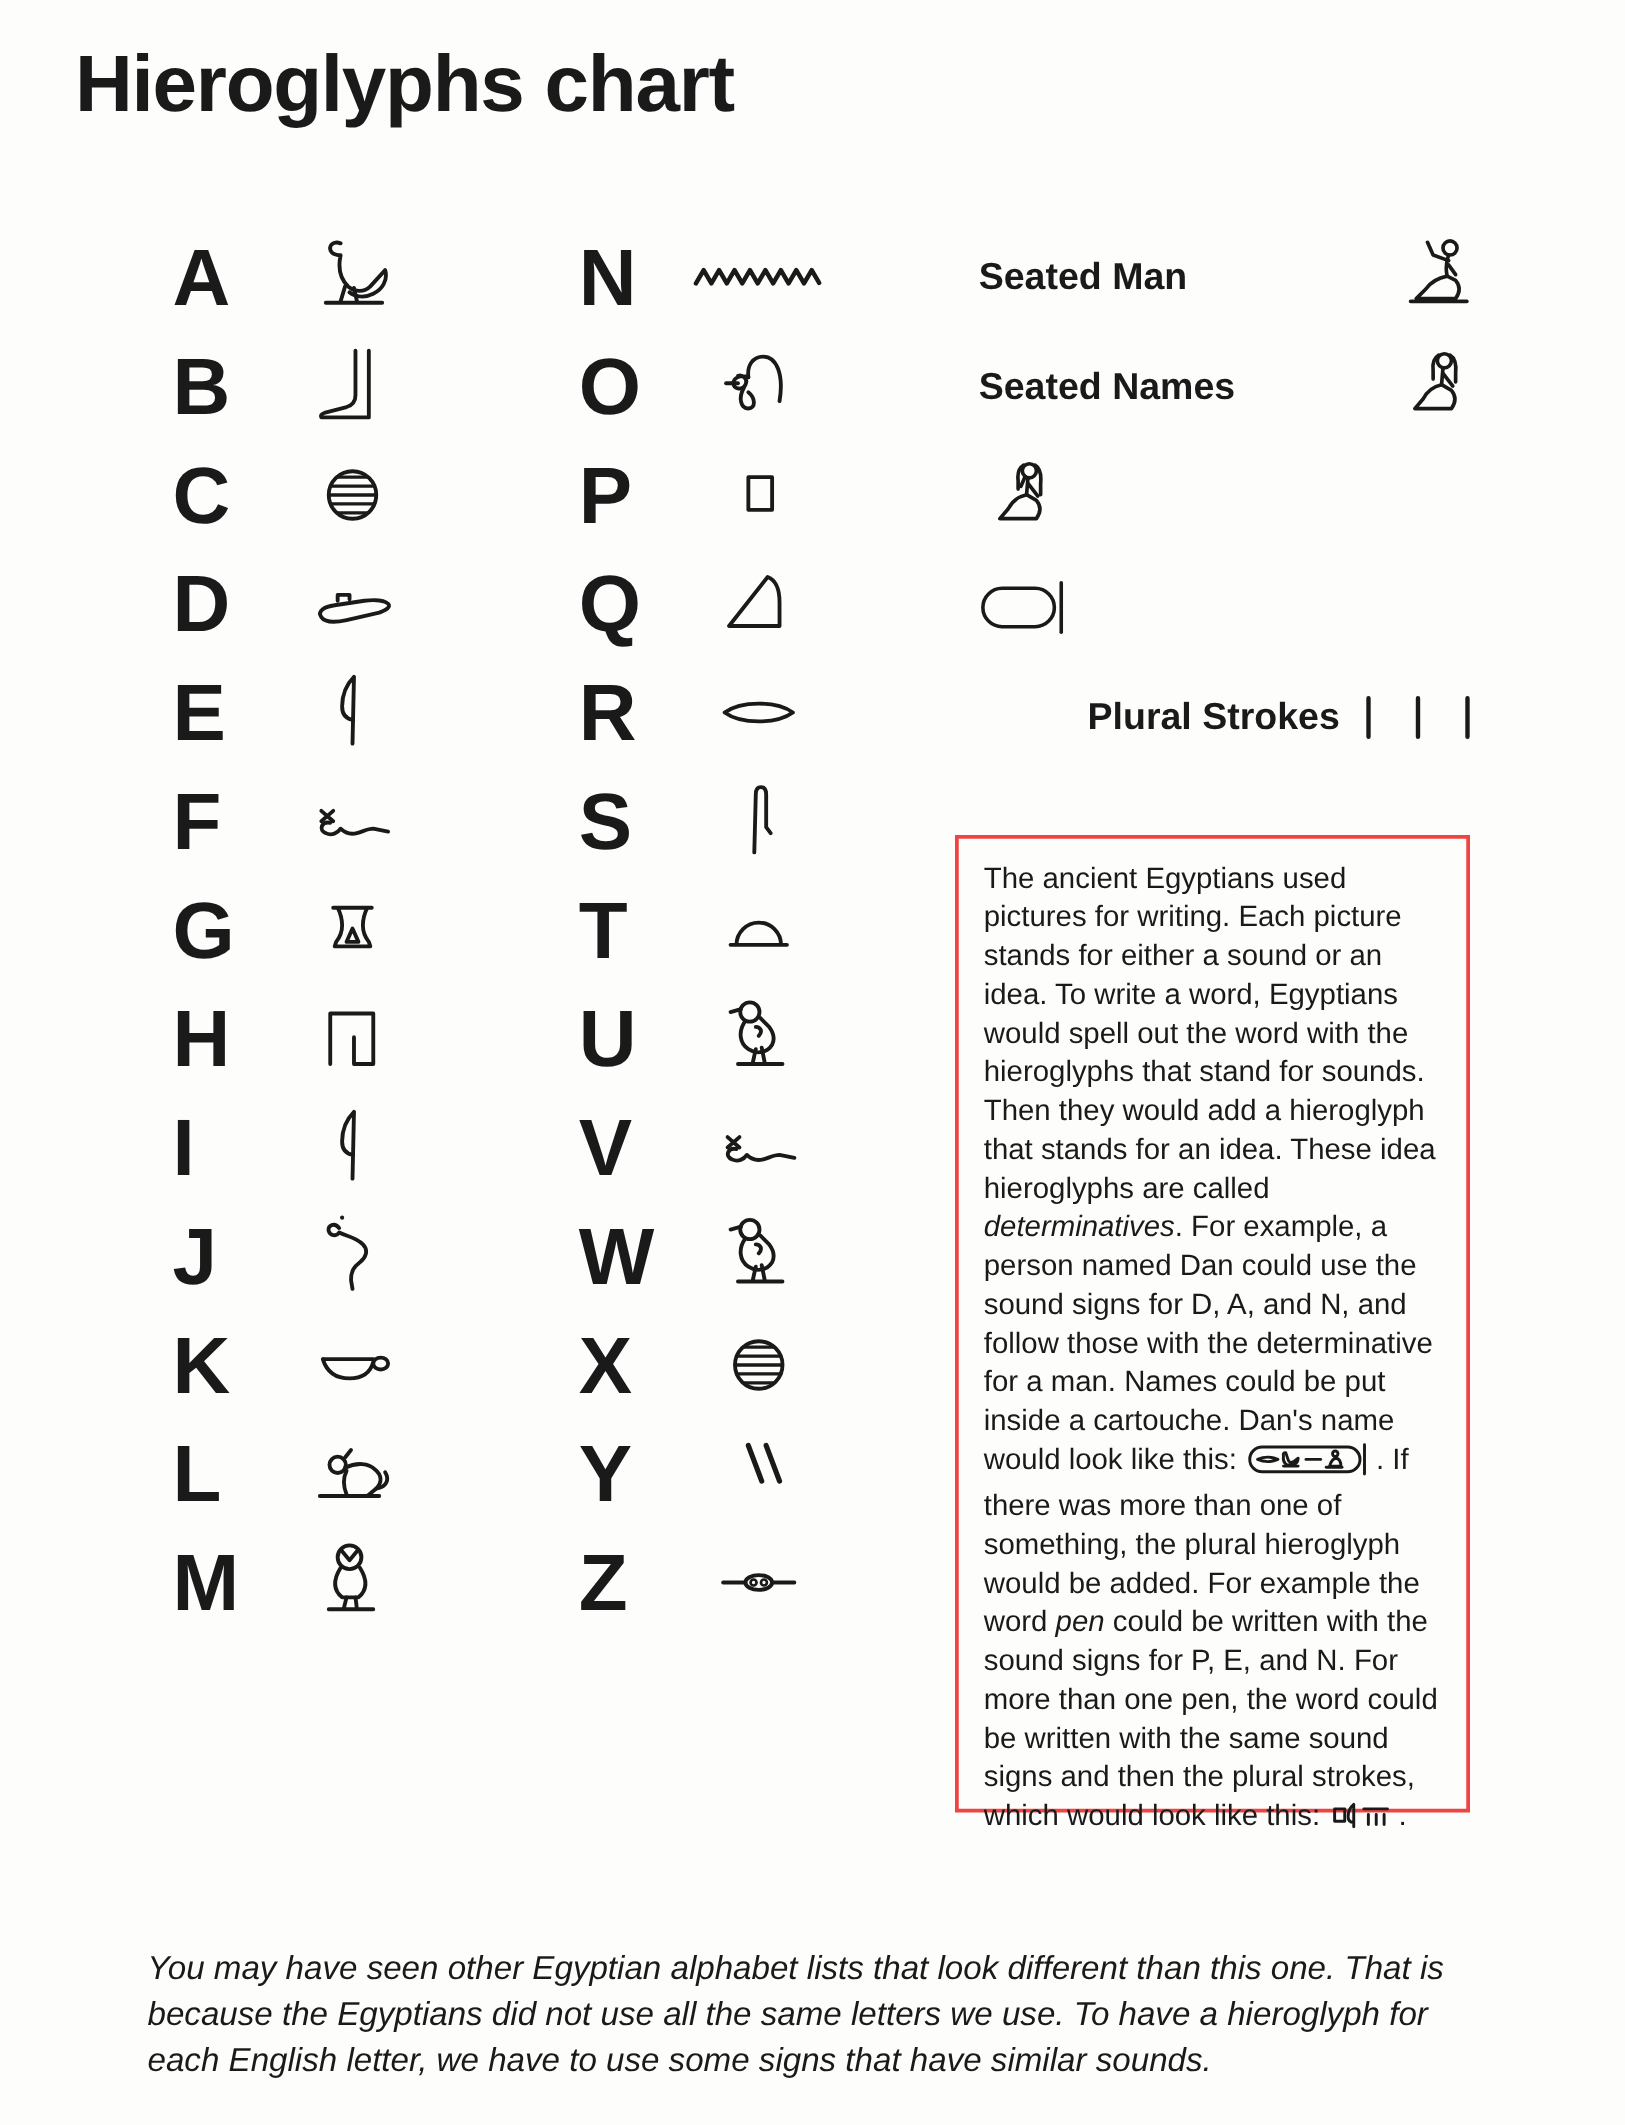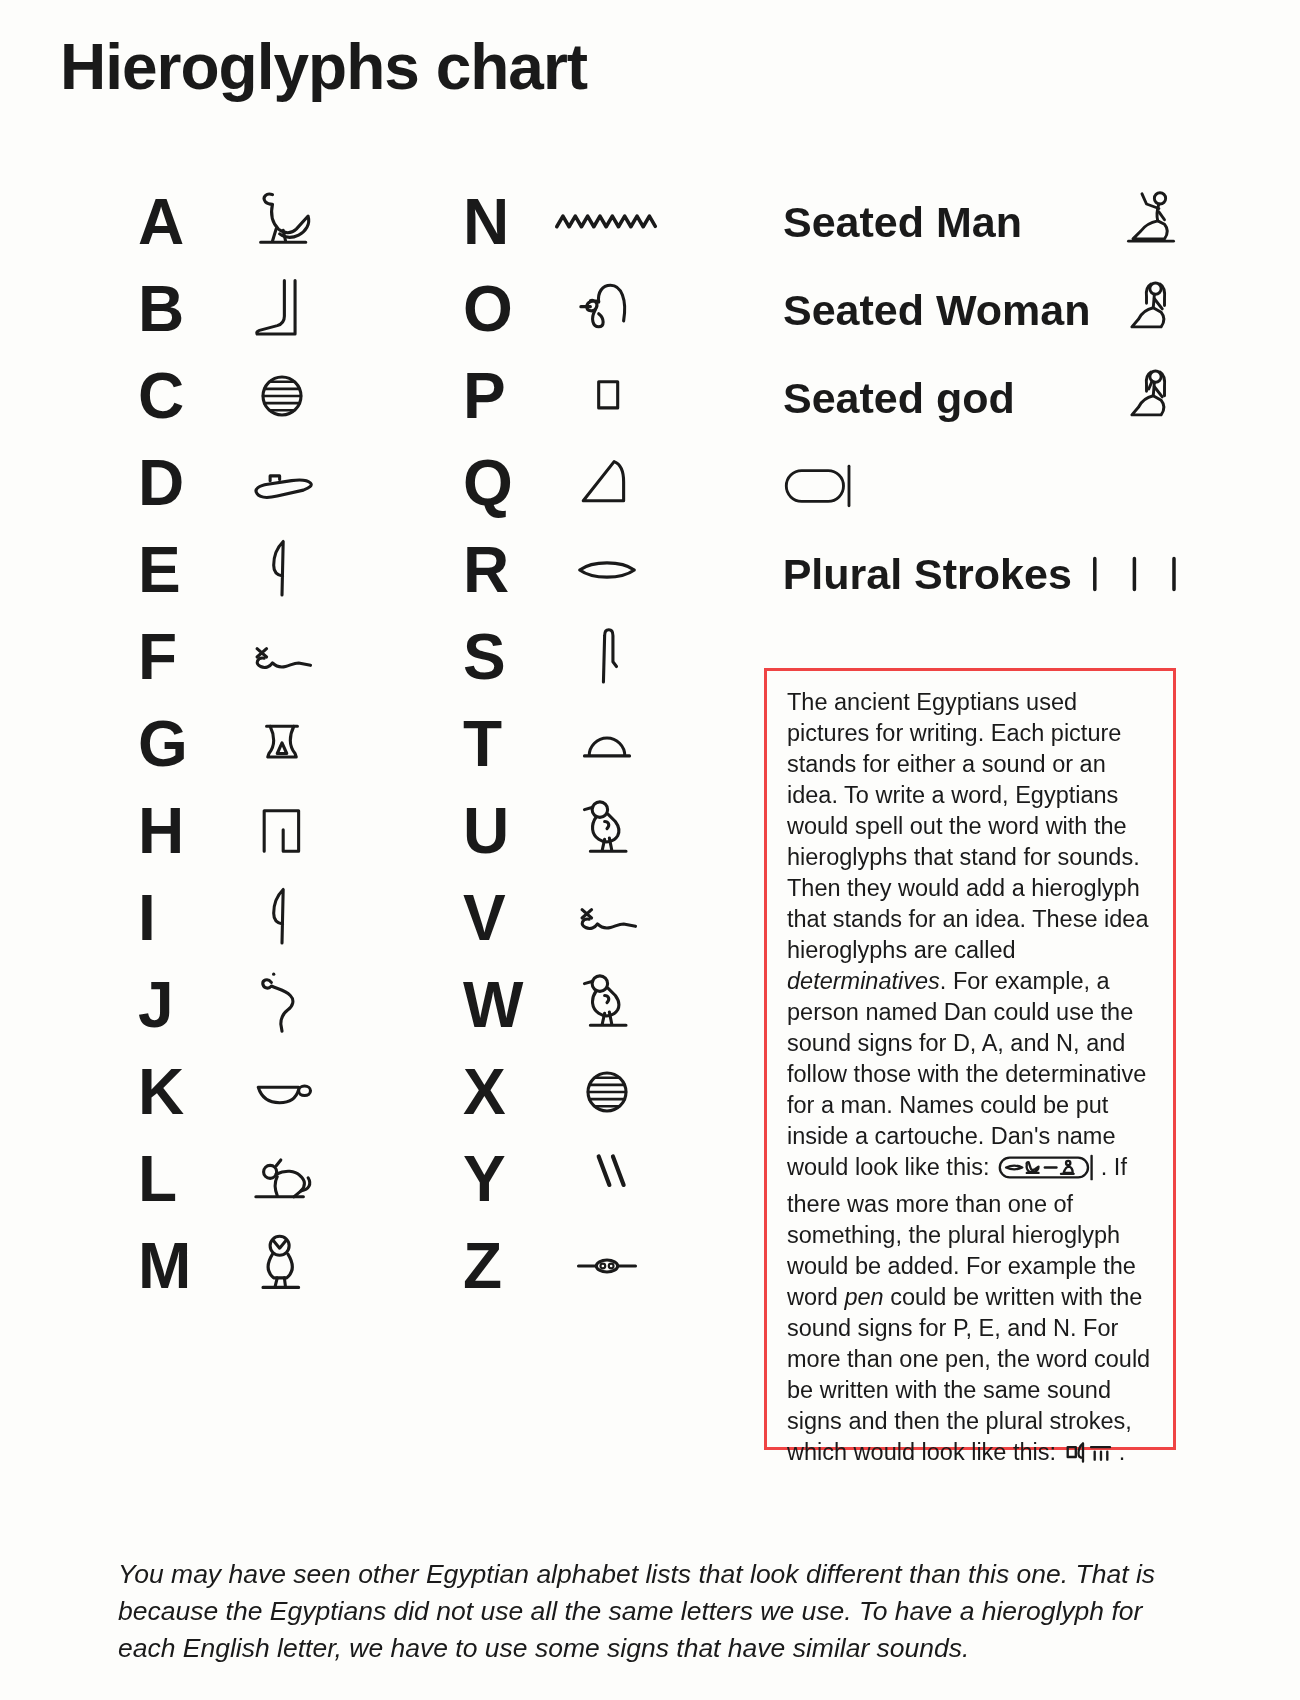--- a/index.html
+++ b/index.html
@@ -12,21 +12,21 @@
   #col1{left:138px;}
   #col2{left:463px;}
   .alpha-row{display:flex;align-items:center;height:87px;}
   .letter{display:inline-block;width:88px;font-size:64px;font-weight:700;line-height:1;}
   .glyph-box{width:112px;height:76px;display:flex;align-items:center;justify-content:center;}
   .glyph-box svg{height:100%;width:auto;max-width:112px;}
   
   .det-col{position:absolute;left:783px;top:178px;width:404px;}
   .det-row{display:flex;align-items:center;justify-content:space-between;height:88px;}
   .det-row.inline{justify-content:flex-end;gap:14px;}
-  .det-label{font-size:43px;font-weight:700;white-space:nowrap;}
+  .det-label{font-size:30px;font-weight:700;white-space:nowrap;}
   .det-icon{height:76px;display:flex;align-items:center;justify-content:flex-end;}
   .det-icon svg{height:72px;width:auto;}
   .det-icon.short svg{height:44px;}
   
   .g svg path,.g svg rect,.g svg circle,.g svg ellipse{
     fill:none;stroke:#1a1a1a;stroke-width:2.6;stroke-linecap:round;stroke-linejoin:round;}
   .g svg .f{fill:#1a1a1a;stroke:none;}
   
   .info-box{position:absolute;left:764px;top:668px;width:370px;height:760px;
             border:3px solid #ef4444;padding:16px 16px 0 20px;font-size:23.5px;line-height:31px;}
@@ -294,33 +294,32 @@
             <circle cx="40" cy="11" r="5"></circle>
             <path d="M39 16c-2 6-2 11-1 15"></path>
             <path d="M39 20l-11-4-4-9"></path>
             <path d="M39 23l5 7"></path>
             <path d="M38 31q-10 2-15 9l-7 7h28q5-7 0-13z"></path>
             <path d="M12 49h40"></path>
           </svg>
         </span>
       </div>
       <div class="det-row">
-        <span class="det-label">Seated Woman</span>
+        <span class="det-label">Seated Names</span>
         <span class="g det-icon">
           <svg viewBox="0 0 64 64" xmlns="http://www.w3.org/2000/svg">
             <circle cx="36" cy="13" r="5"></circle>
             <path d="M32 9q-5 3-4 11v6M40 9q5 3 4 13v6"></path>
             <path d="M35 18l-1 12"></path>
             <path d="M35 22l7 9"></path>
             <path d="M34 30q-9 2-13 10l-6 7h26q5-7 0-13z"></path>
           </svg>
         </span>
       </div>
       <div class="det-row">
-        <span class="det-label">Seated god</span>
         <span class="g det-icon">
           <svg viewBox="0 0 64 64" xmlns="http://www.w3.org/2000/svg">
             <circle cx="36" cy="13" r="5"></circle>
             <path d="M32 9q-5 3-4 11v6M40 9q5 3 4 13v8"></path>
             <path d="M33 17l-3 7"></path>
             <path d="M35 18l-1 12"></path>
             <path d="M35 22l7 9"></path>
             <path d="M34 30q-9 2-13 10l-6 7h26q5-7 0-13z"></path>
           </svg>
         </span>

